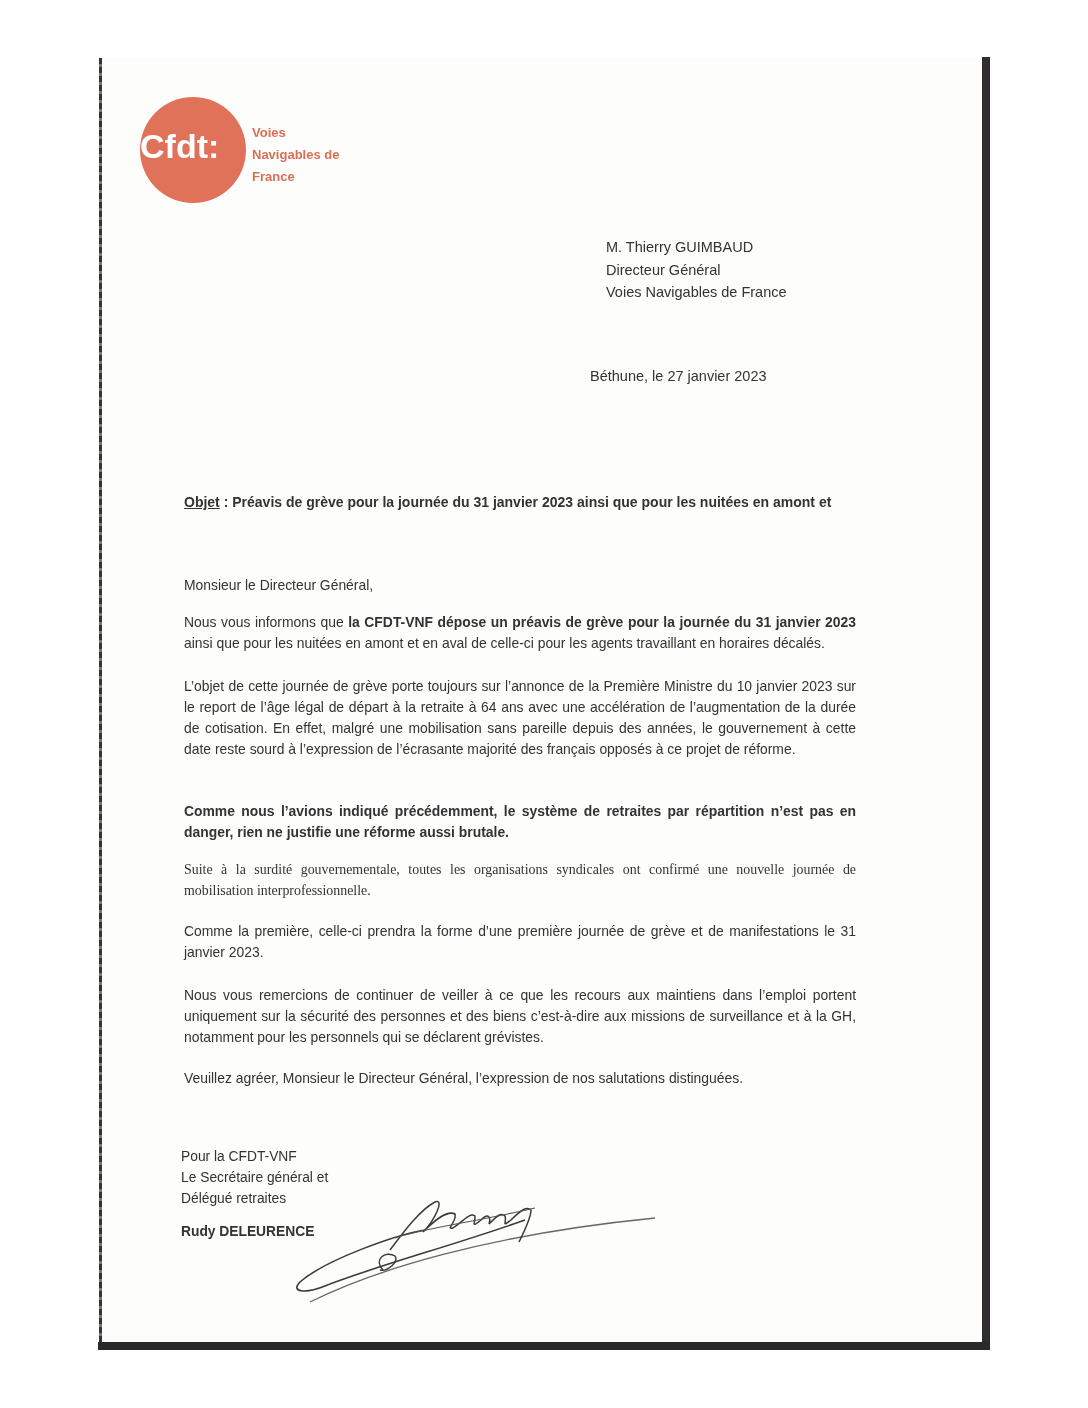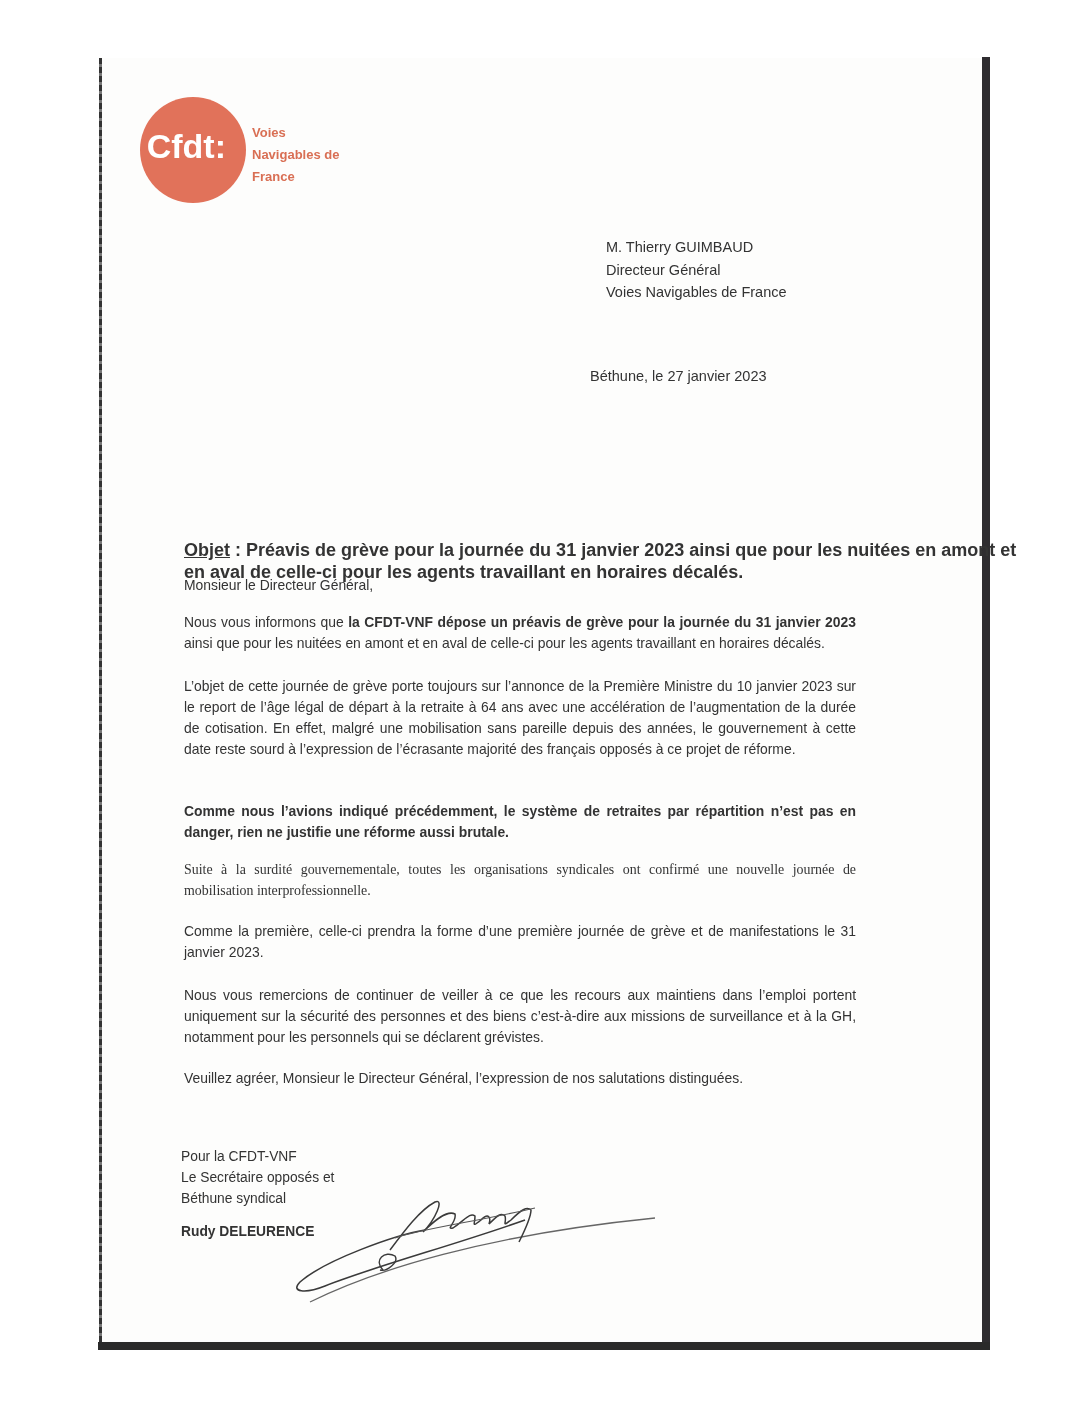--- a/index.html
+++ b/index.html
@@ -5,28 +5,28 @@
   html, body { margin:0; padding:0; }
   body { width:1088px; height:1408px; background:#ffffff; position:relative; overflow:hidden;
          font-family:"Liberation Sans", sans-serif; color:#2e2e2e; }
   .scan { position:absolute; left:100px; top:58px; width:888px; height:1288px; background:#fdfdfc; }
   .edge-left { position:absolute; left:99px; top:58px; width:3px; height:1290px;
                background:repeating-linear-gradient(to bottom,#333 0 6px,#777 6px 9px); }
   .edge-right { position:absolute; left:982px; top:57px; width:8px; height:1292px; background:#2f2d30; }
   .edge-bottom { position:absolute; left:98px; top:1342px; width:892px; height:8px; background:#2a2a2a; }
 
   .logo { position:absolute; left:140px; top:97px; width:106px; height:106px; border-radius:50%; background:#e1725a; }
-  .logo-mark { position:absolute; left:0; top:30px; width:86px; text-align:right; color:#fff;
+  .logo-mark { position:absolute; left:0; top:30px; width:86px; text-align:left; color:#fff;
                font-weight:bold; font-size:34px; letter-spacing:0px; font-family:"Liberation Sans", sans-serif; }
   .logo-text { position:absolute; left:252px; top:122px; color:#d96f54; font-weight:bold; font-size:13px; line-height:22px; }
 
   .t { position:absolute; font-family:"Liberation Sans", sans-serif; font-size:14.2px; color:#333; white-space:nowrap; }
   .addr { left:606px; top:236px; line-height:22.5px; font-size:14.5px; }
   .date { left:590px; top:368px; font-size:14.5px; }
-  .objet { left:184px; top:491px; line-height:22px; font-weight:bold; font-size:18px;margin-top:48px; }
+  .objet { left:184px; top:491px; line-height:22px; font-weight:bold; font-size:14px; }
   .objet u { font-weight:bold; }
   .para { left:184px; width:672px; white-space:normal; line-height:21px; text-align:justify; font-size:13.9px; }
   .b { font-weight:bold; }
   .sig-block { left:181px; top:1146px; line-height:21px; font-size:13.8px; }
   .sig-name { font-weight:bold;margin-top:12px; }
   .signature { position:absolute; left:285px; top:1190px; width:380px; height:115px; }
 </style>
 </head>
 <body>
 
@@ -47,43 +47,42 @@
 <div class="t addr">
   <div>M. Thierry GUIMBAUD</div>
   <div>Directeur Général</div>
   <div>Voies Navigables de France</div>
 </div>
 
 <div class="t date">Béthune, le 27 janvier 2023</div>
 
 <div class="t objet">
   <div><u>Objet</u><span style="white-space:pre"> : </span><span>Préavis de grève pour la journée du 31 janvier 2023 ainsi que pour les nuitées en amont et</span></div>
-  <div>en aval de celle-ci pour les agents travaillant en horaires décalés.</div>
 </div>
 
 <div class="t para" style="top:575px;">Monsieur le Directeur Général,</div>
 
 <div class="t para" style="top:612px;"><span>Nous vous informons que </span><span class="b">la CFDT-VNF dépose un préavis de grève pour la journée du 31 janvier 2023</span><span> ainsi que pour les nuitées en amont et en aval de celle-ci pour les agents travaillant en horaires décalés.</span></div>
 
 <div class="t para" style="top:676px;">L’objet de cette journée de grève porte toujours sur l’annonce de la Première Ministre du 10 janvier 2023 sur le report de l’âge légal de départ à la retraite à 64 ans avec une accélération de l’augmentation de la durée de cotisation. En effet, malgré une mobilisation sans pareille depuis des années, le gouvernement à cette date reste sourd à l’expression de l’écrasante majorité des français opposés à ce projet de réforme.</div>
 
 <div class="t para b" style="top:801px;">Comme nous l’avions indiqué précédemment, le système de retraites par répartition n’est pas en danger, rien ne justifie une réforme aussi brutale.</div>
 
 <div class="t para" style="top:859px;font-family:Liberation Serif, serif;">Suite à la surdité gouvernementale, toutes les organisations syndicales ont confirmé une nouvelle journée de mobilisation interprofessionnelle.</div>
 
 <div class="t para" style="top:921px;">Comme la première, celle-ci prendra la forme d’une première journée de grève et de manifestations le 31 janvier 2023.</div>
 
 <div class="t para" style="top:985px;">Nous vous remercions de continuer de veiller à ce que les recours aux maintiens dans l’emploi portent uniquement sur la sécurité des personnes et des biens c’est-à-dire aux missions de surveillance et à la GH, notamment pour les personnels qui se déclarent grévistes.</div>
 
 <div class="t para" style="top:1068px;">Veuillez agréer, Monsieur le Directeur Général, l’expression de nos salutations distinguées.</div>
 
 <div class="t sig-block">
   <div>Pour la CFDT-VNF</div>
-  <div>Le Secrétaire opposés et</div>
-  <div>Béthune syndical</div>
+  <div>Le Secrétaire général et</div>
+  <div>Délégué retraites</div>
   <div class="sig-name">Rudy DELEURENCE</div>
 </div>
 
 <svg class="signature" viewBox="0 0 380 115">
   <path d="M140 40 C 110 45, 40 70, 15 92 C 5 102, 20 104, 40 96 C 90 76, 170 55, 240 30" fill="none" stroke="#3a3a3a" stroke-width="1.6"></path>
   <path d="M25 112 C 90 80, 200 45, 370 28" fill="none" stroke="#666" stroke-width="1.3"></path>
   <path d="M98 80 C 88 70, 100 60, 110 66 C 114 72, 102 82, 95 80" fill="none" stroke="#3a3a3a" stroke-width="1.4"></path>
   <path d="M105 60 C 120 40, 135 20, 150 12 C 160 8, 150 30, 138 42 C 150 30, 162 20, 170 24 C 172 32, 160 40, 168 38 C 180 30, 185 22, 190 26 C 190 34, 186 38, 196 30 C 204 22, 206 28, 204 34 C 212 26, 216 22, 220 26 C 222 32, 216 38, 226 30 C 236 20, 242 16, 246 20 C 246 28, 240 40, 234 52" fill="none" stroke="#3a3a3a" stroke-width="1.5"></path>
   <path d="M110 48 C 130 40, 200 30, 250 18" fill="none" stroke="#555" stroke-width="1.1"></path>
 </svg>

